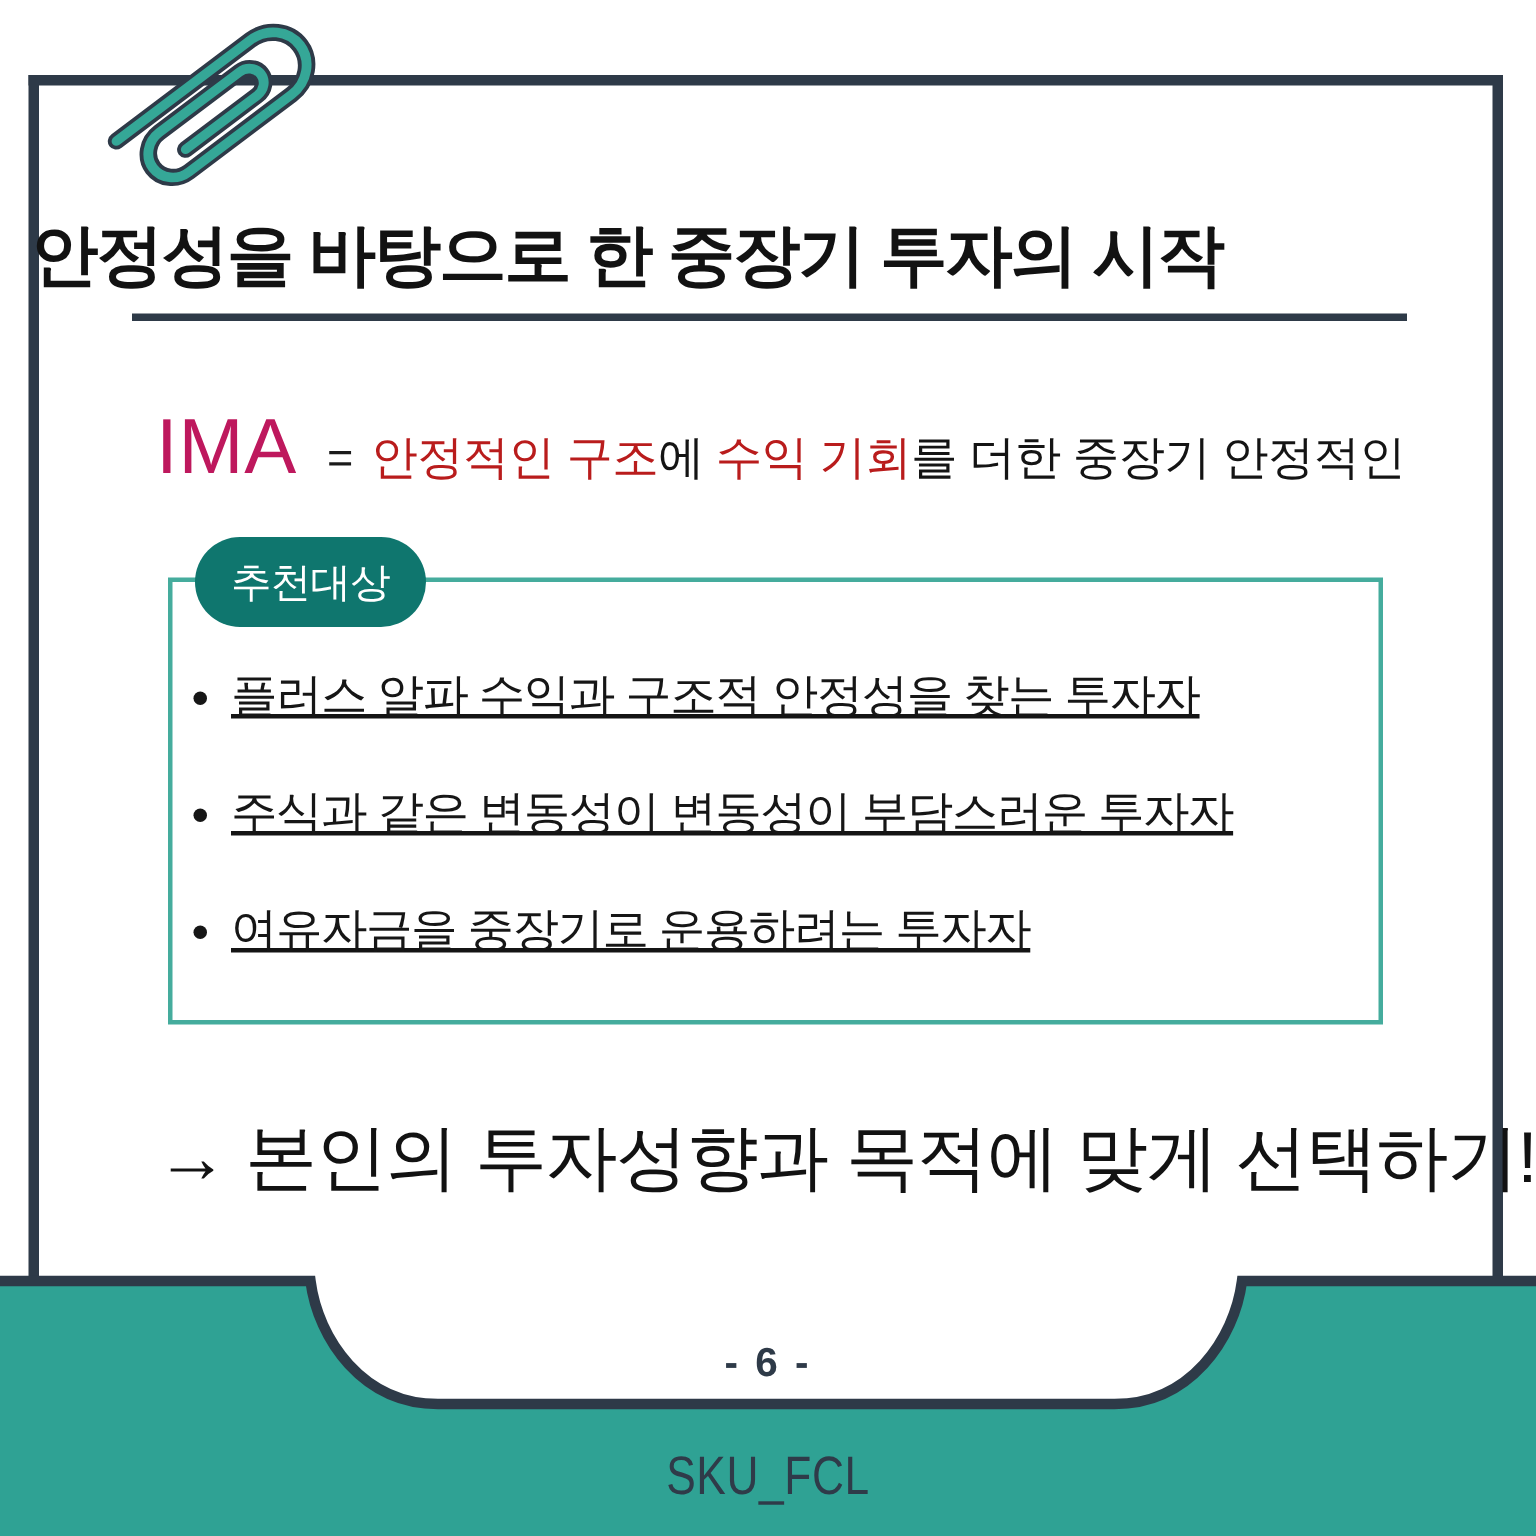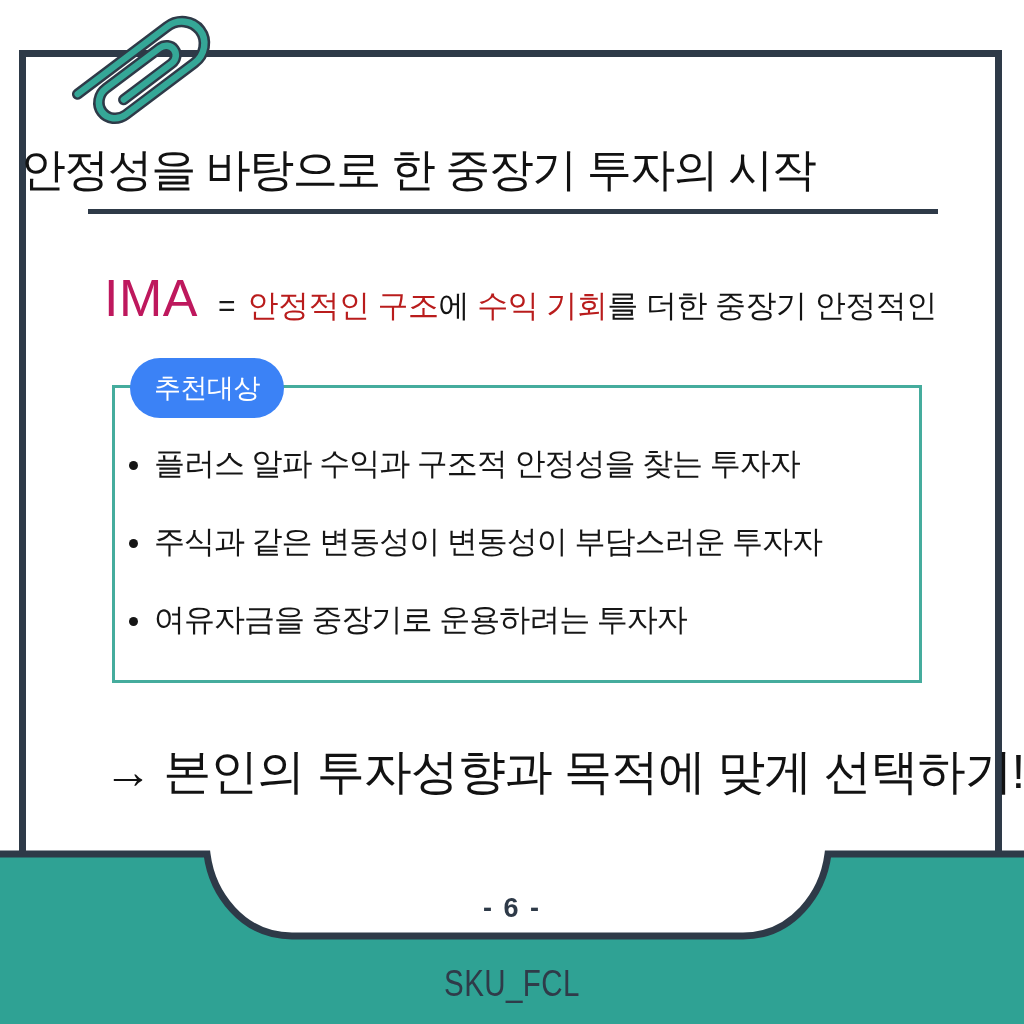--- a/index.html
+++ b/index.html
@@ -16,48 +16,49 @@
     border:7px solid #2e3a48; border-bottom:none;
   }
   
   .clip {
     position:absolute; left:100px; top:-8px; width:84px; height:164px;
     transform:rotate(53deg); z-index:5;
   }
   
   .title {
     position:absolute; left:0; top:140px; width:836px; text-align:center;
-    font-size:45px; font-weight:400; letter-spacing:-1.5px; color:#121212;
+    font-size:45px; font-weight:700; letter-spacing:-1.5px; color:#121212;
   }
   .title-underline {
     position:absolute; left:88px; top:209px; width:850px; height:5px;
     background:#2e3a48;
   }
   
   .definition {
     position:absolute; left:104px; top:268px; width:860px; white-space:nowrap;
   }
   .definition .term { font-size:52px; font-weight:500; letter-spacing:0.5px; color:#be185d; }
   .definition .eq   { font-size:30px; color:#1a1a1a; margin-left:20px; margin-right:12px; }
   .definition .plain  { font-size:31px; color:#141414; letter-spacing:-0.5px; }
   .definition .accent { font-size:31px; color:#b91c1c; letter-spacing:-0.5px; }
   
   .recommend-box {
     position:absolute; left:112px; top:385px; width:810px; height:298px;
     box-sizing:border-box; border:3px solid #45ac9d; background:transparent;
   }
   .badge {
     position:absolute; left:130px; top:358px; width:154px; height:60px;
-    background:#3b82f6; border-radius:30px; z-index:2;
+    background:#0f766e; border-radius:30px; z-index:2;
     display:flex; align-items:center; justify-content:center;
     color:#ffffff; font-size:27px; letter-spacing:-0.5px;
   }
   .bullets {
     position:absolute; left:128px; top:447px; margin:0; padding-left:26px;
     list-style:disc;
+    text-decoration:underline;
   }
   .bullets li {
     font-size:31px; letter-spacing:-1px; color:#161616; line-height:33px;
     margin-bottom:45px;
   }
   
   .conclusion {
     position:absolute; left:104px; top:740px;
     font-size:48px; font-weight:500; letter-spacing:-1px; color:#121212;
   }

